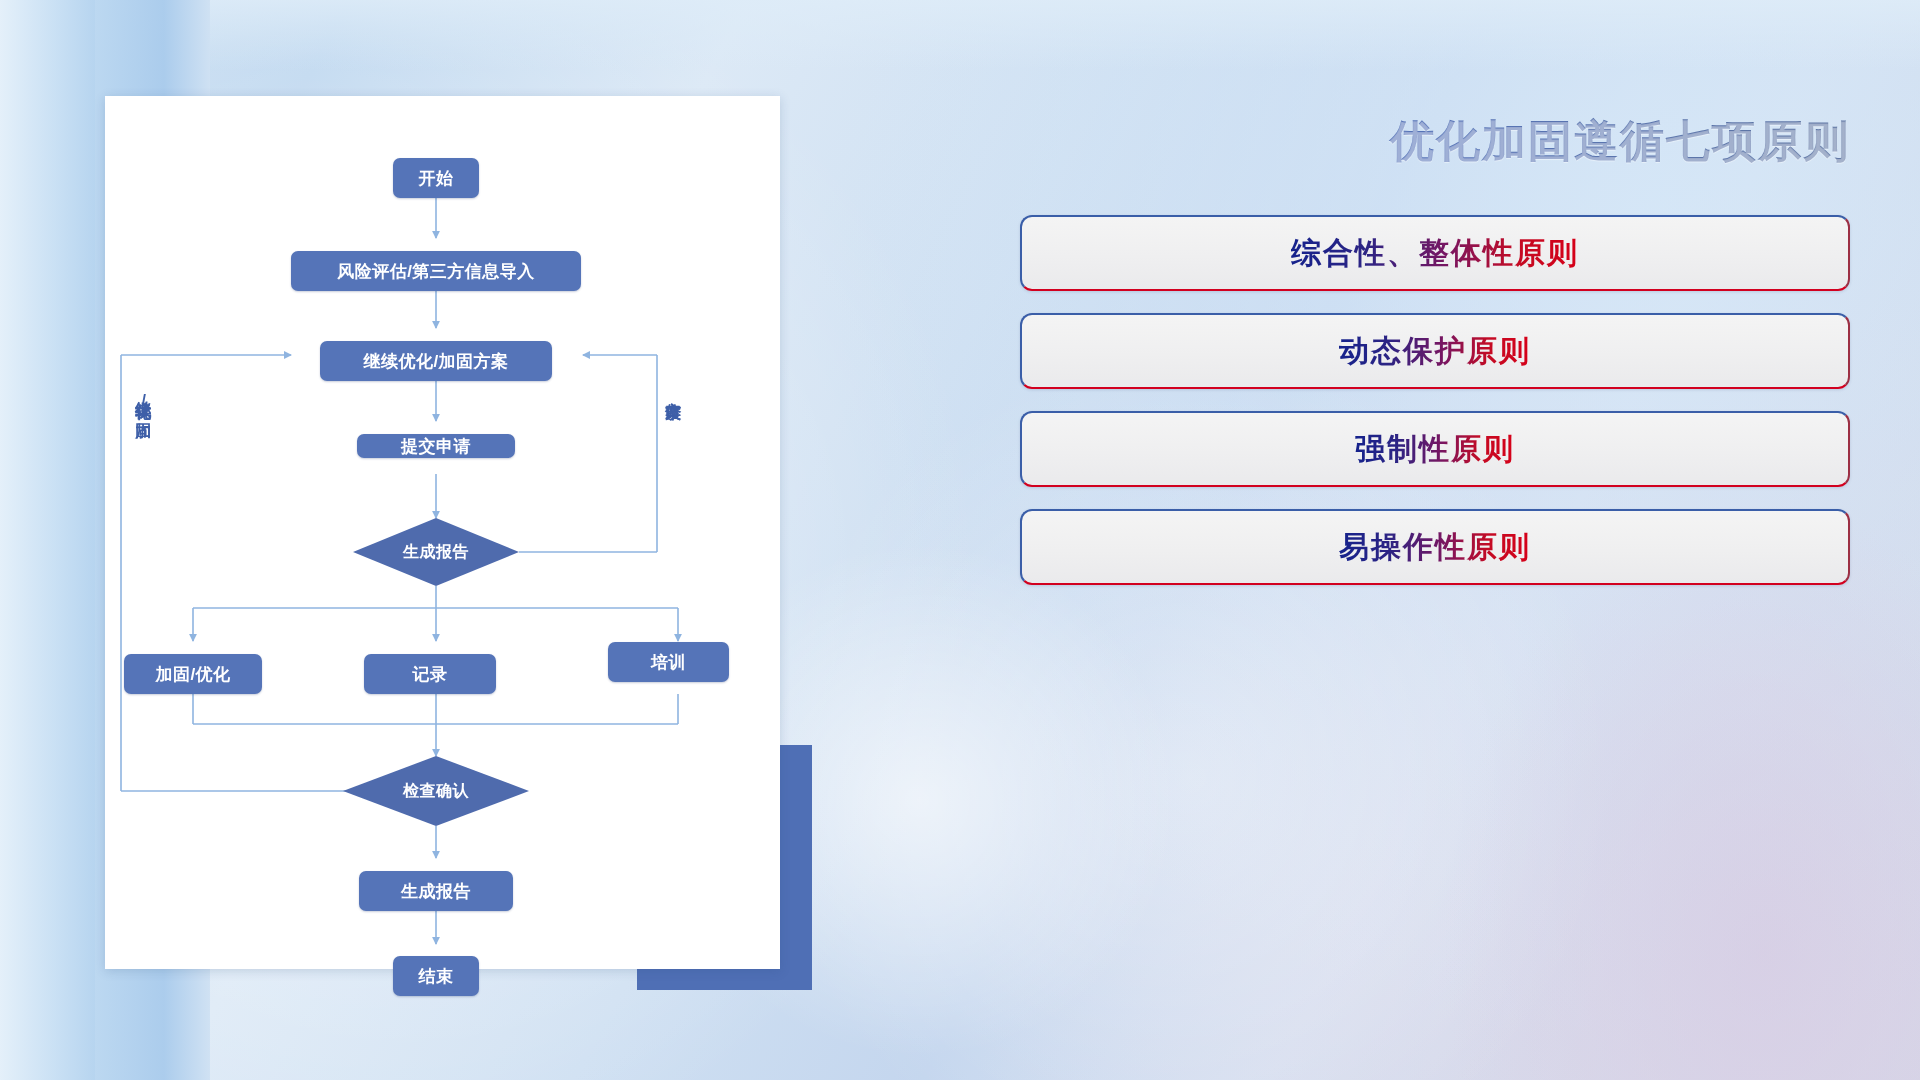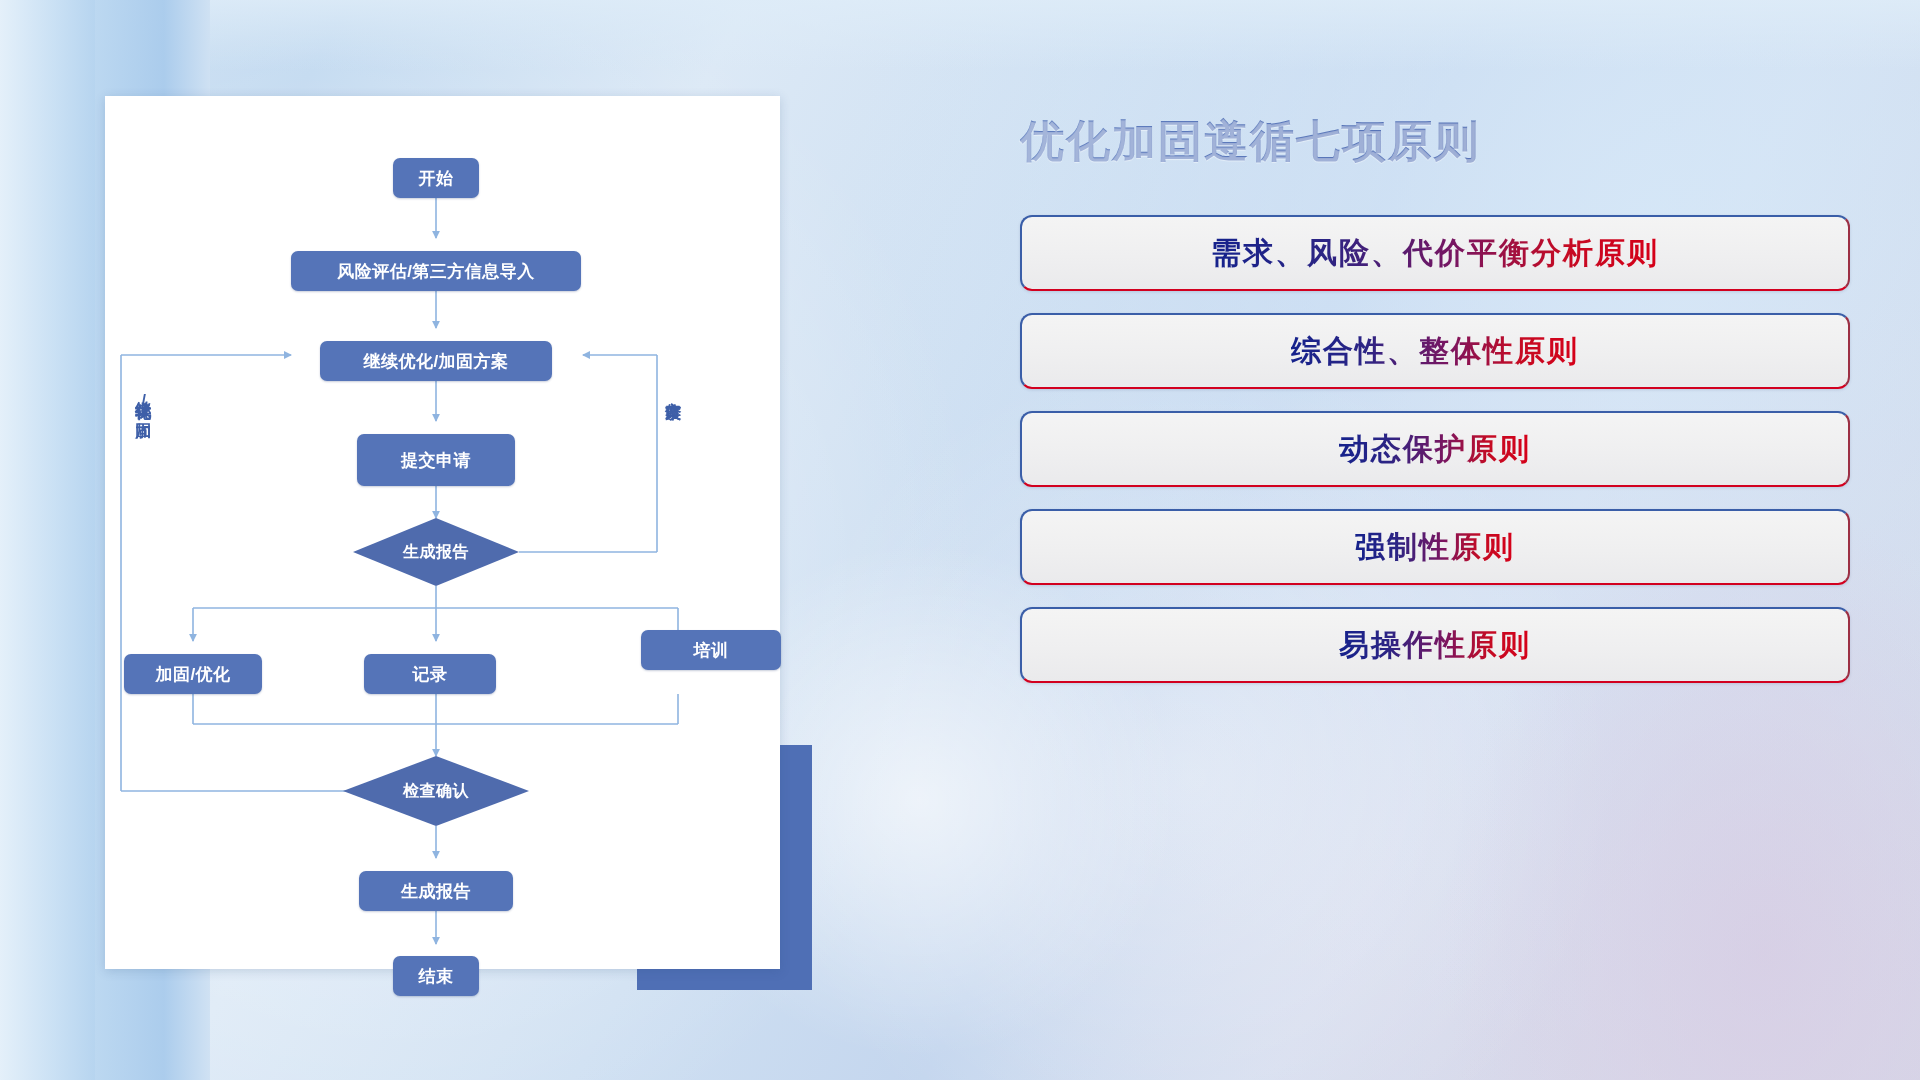--- a/index.html
+++ b/index.html
@@ -135,21 +135,21 @@
   #right-panel {
     position: absolute;
     left: 1020px;
     top: 96px;
     width: 830px;
     height: 920px;
   }
 
   #principles-title {
     width: 100%;
-    text-align: left;
+    text-align: right;
     font-size: 44px;
     font-weight: bold;
     letter-spacing: 2px;
     color: #5272b4;
     background: linear-gradient(90deg, #5a79bc 0%, #4f6db4 50%, #59719f 100%);
     -webkit-background-clip: text;
     background-clip: text;
     -webkit-text-fill-color: transparent;
     text-shadow: 0 1px 1px rgba(255,255,255,0.45);
     margin-top: 16px;
@@ -254,38 +254,38 @@
     </div>
 
     <div class="node" style="left:186px; top:155px; width:290px; height:40px;">
       <span>风险评估/第三方信息导入</span>
     </div>
 
     <div class="node" style="left:215px; top:245px; width:232px; height:40px;">
       <span>继续优化/加固方案</span>
     </div>
 
-    <div class="node" style="left:252px; top:338px; width:158px; height:52px;">
+    <div class="node" style="left:252px; top:338px; width:158px; height:24px;">
       <span>提交申请</span>
     </div>
 
     <div class="diamond-wrap" style="left:248px; top:422px; width:166px; height:68px;">
       <div class="diamond-shape"></div>
       <span class="diamond-label">生成报告</span>
     </div>
 
     <div class="node" style="left:19px; top:558px; width:138px; height:40px;">
       <span>加固/优化</span>
     </div>
 
     <div class="node" style="left:259px; top:558px; width:132px; height:40px;">
       <span>记录</span>
     </div>
 
-    <div class="node" style="left:503px; top:534px; width:140px; height:40px;margin-left:33px;">
+    <div class="node" style="left:503px; top:546px; width:121px; height:40px;">
       <span>培训</span>
     </div>
 
     <div class="diamond-wrap" style="left:238px; top:660px; width:186px; height:70px;">
       <div class="diamond-shape"></div>
       <span class="diamond-label">检查确认</span>
     </div>
 
     <div class="node" style="left:254px; top:775px; width:154px; height:40px;">
       <span>生成报告</span>
@@ -299,23 +299,20 @@
 
     <div class="vlabel" style="left:560px; top:292px;">方案修改</div>
   </div>
 
   <div id="right-panel">
 
     <div id="principles-title">优化加固遵循七项原则</div>
 
     <div id="principles-list">
 
-      <div class="principle">
-        <span class="principle-text">需求、风险、代价平衡分析原则</span>
-      </div>
 
       <div class="principle">
         <span class="principle-text">综合性、整体性原则</span>
       </div>
 
       <div class="principle">
         <span class="principle-text">动态保护原则</span>
       </div>
 
 

